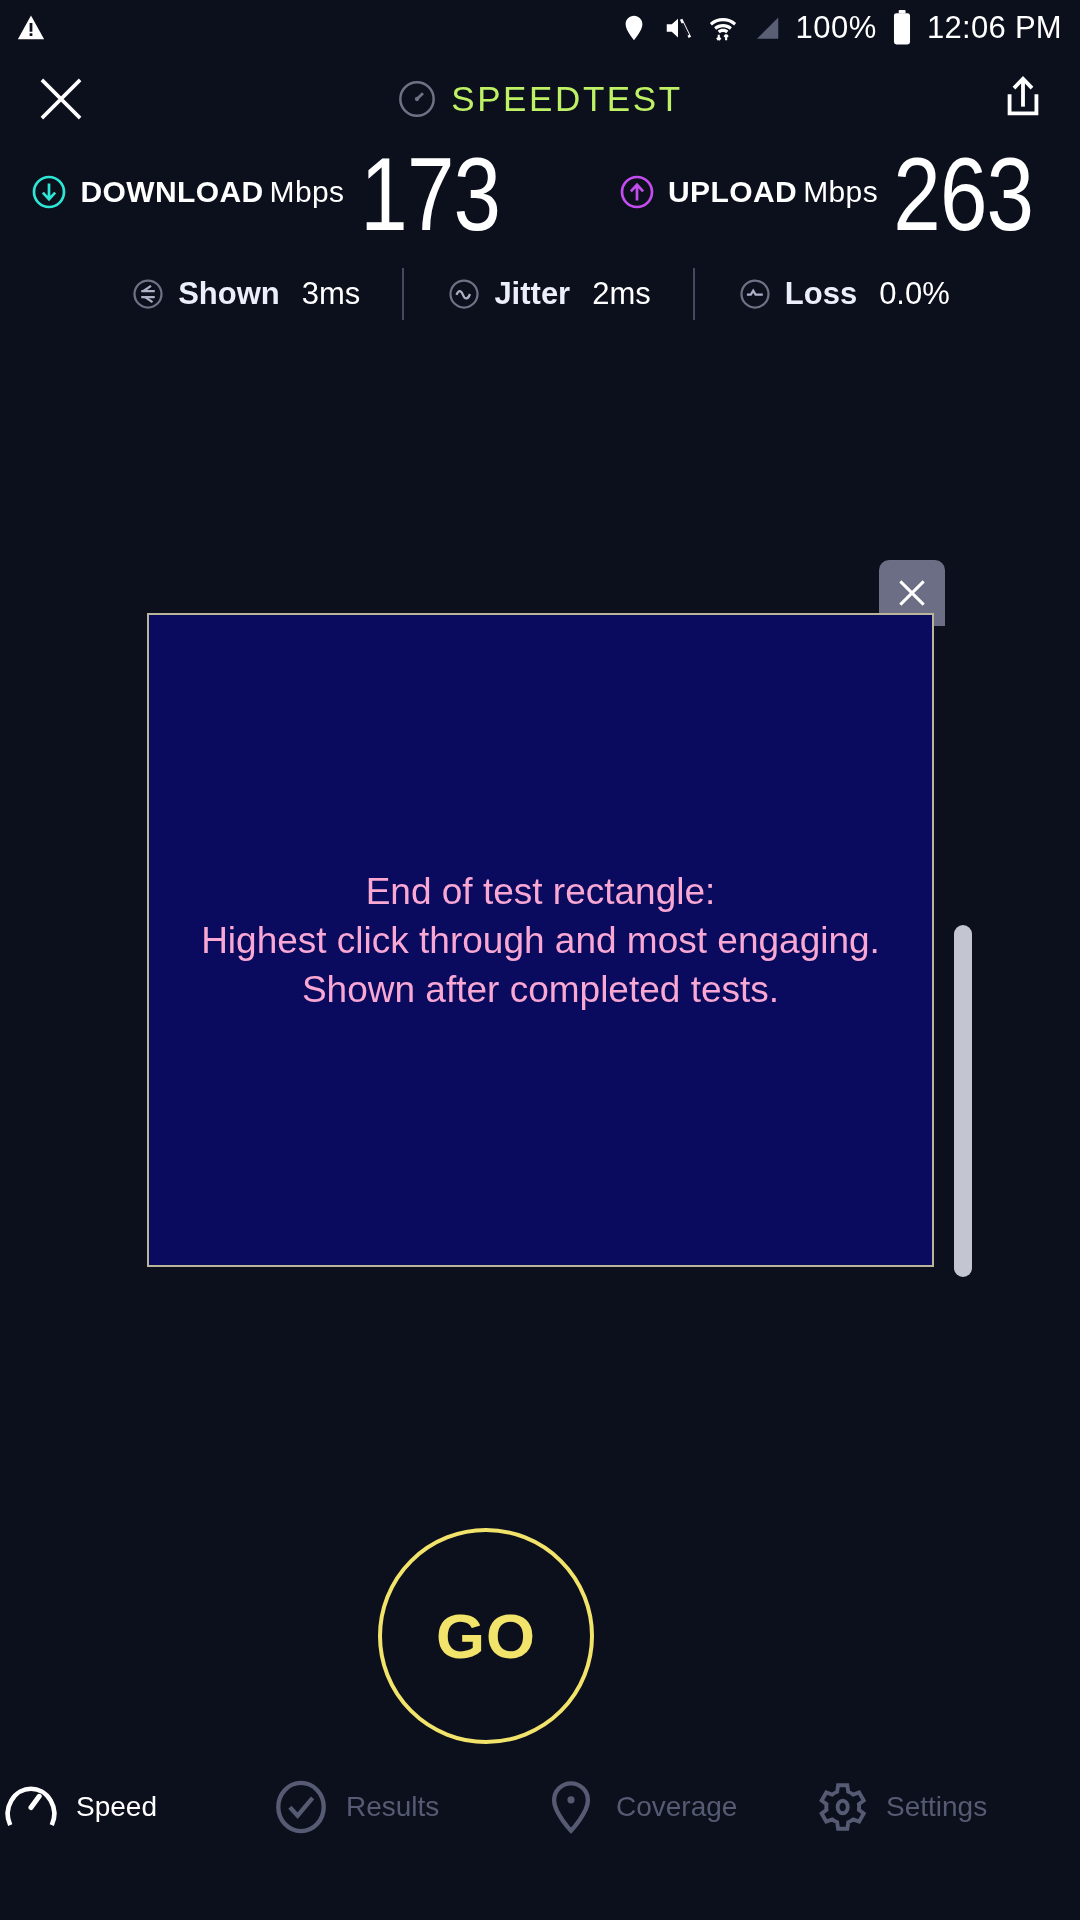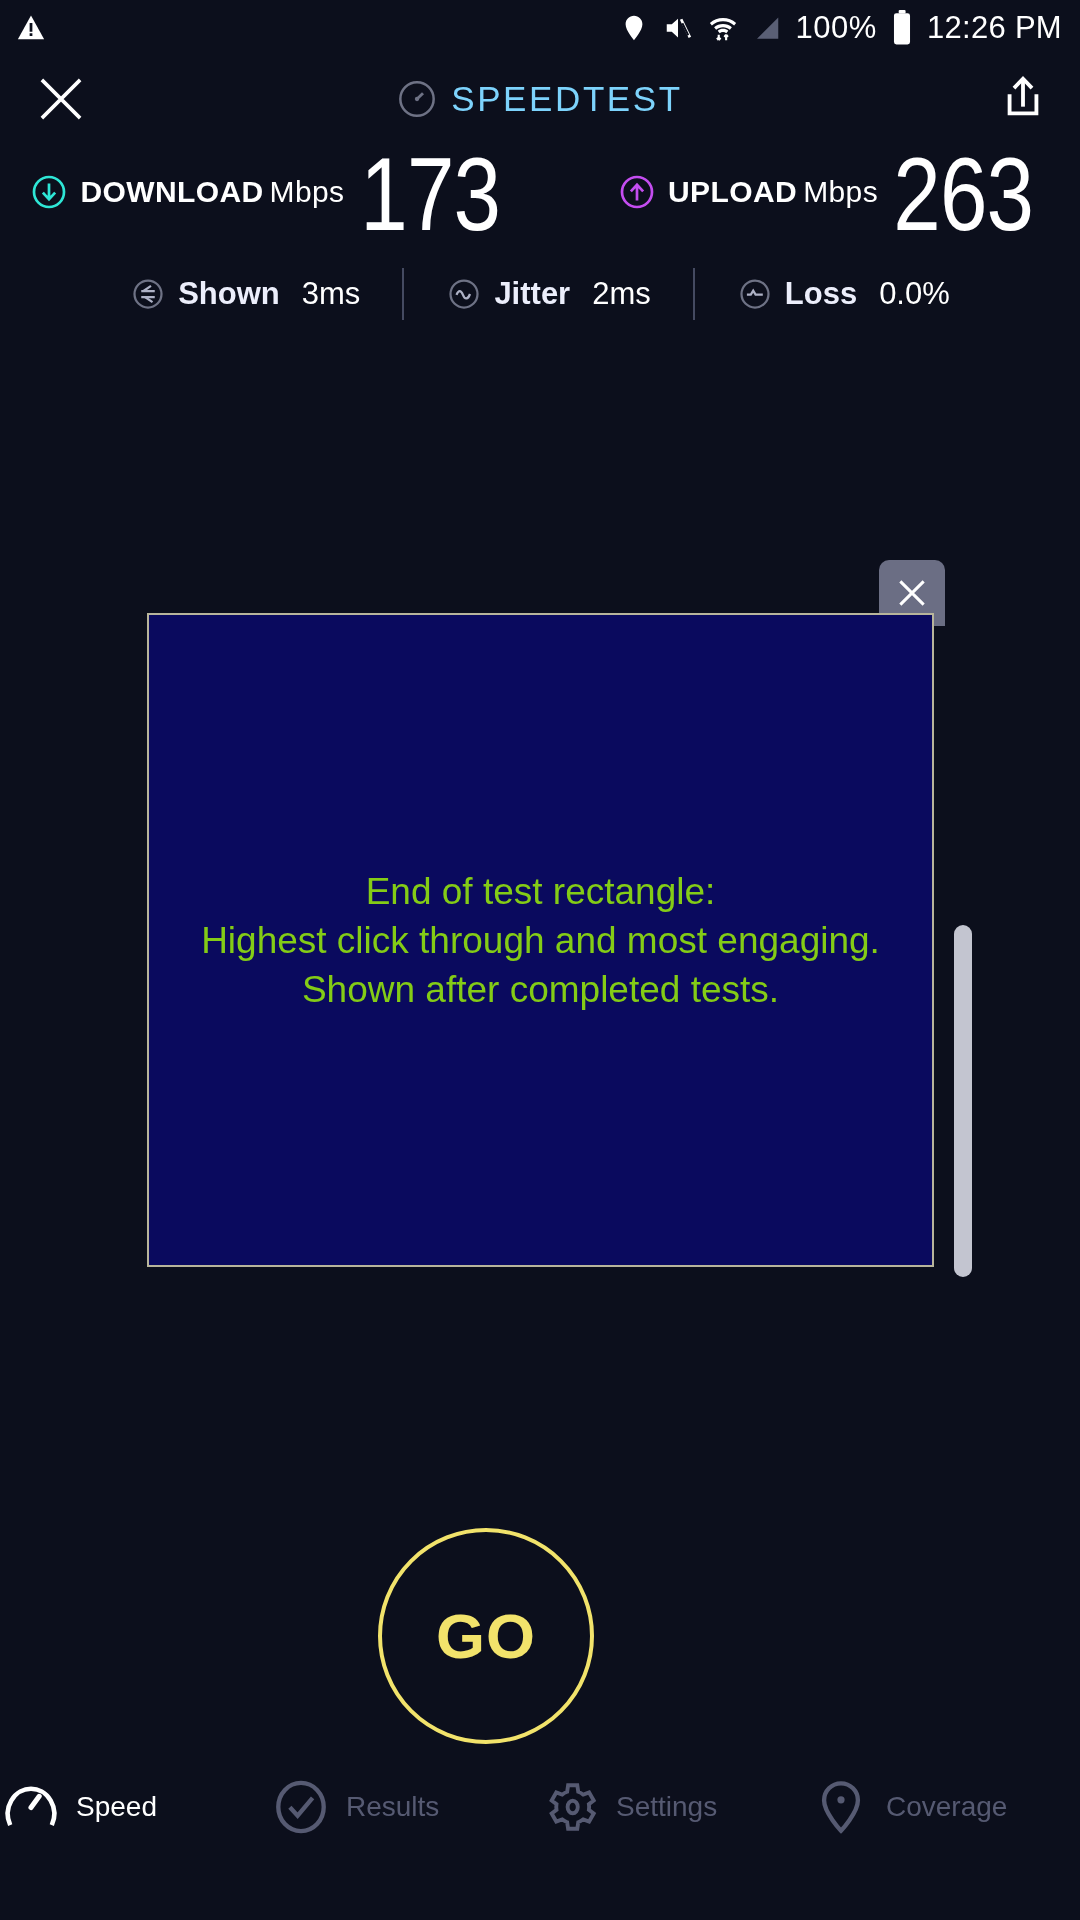--- a/index.html
+++ b/index.html
@@ -24,21 +24,21 @@
   .icn{ display:inline-flex; align-items:center; justify-content:center; }
 
   
   .header{
     position:absolute; left:0; top:56px; width:1080px; height:86px;
     display:flex; align-items:center; padding:0 34px;
   }
   .hdr-title{
     position:absolute; left:0; right:0; text-align:center;
     display:flex; align-items:flex-start; justify-content:center; gap:14px;
-    color:#7dd3fc; font-size:35px; letter-spacing:2.6px; font-weight:400;
+    color:#bef264; font-size:35px; letter-spacing:2.6px; font-weight:400;
   }
   .close-x{ position:relative; z-index:3; width:54px; height:54px; }
   .share-btn{ position:absolute; right:34px; z-index:3; width:46px; height:54px; }
 
   
   .results{ position:absolute; left:0; top:138px; width:1080px; }
   .dlul-row{ display:flex; justify-content:center; gap:104px; }
   .metric{ display:flex; flex-direction:row; align-items:center; }
   .metric-head{ display:flex; align-items:center; gap:13px; height:42px; }
   .metric-label{ color:#ffffff; font-size:30px; letter-spacing:0.4px; }
@@ -65,21 +65,21 @@
     position:absolute; left:879px; top:560px; width:66px; height:66px;
     background:#6b6e84; border-radius:10px 10px 0 0;
     display:flex; align-items:center; justify-content:center;
   }
   .ad-rect{
     position:absolute; left:147px; top:613px; width:787px; height:654px;
     background:#0a0a5e; border:2px solid #b8b59b;
     display:flex; align-items:center; justify-content:center;
   }
   .ad-text{
-    color:#84cc16; font-size:37px; line-height:49px; text-align:center;
+    color:#f9a8d4; font-size:37px; line-height:49px; text-align:center;
     font-weight:400; padding:0 14px;
   }
   .scrollbar{
     position:absolute; right:0px; top:925px; width:18px; height:352px;
     background:#c3c5d0; border-radius:9px;
   }
 
   
   .go-wrap{
     position:absolute; left:50%; top:1528px; transform:translateX(-50%);
@@ -142,21 +142,21 @@
           <path d="M21 3.5 L21 20.5 L4 20.5 Z" fill="#5a5f75"></path>
         </svg>
       </span>
       <span class="sb-batt-pct">100%</span>
       <span class="icn">
         <svg width="22" height="36" viewBox="0 0 14 26">
           <rect x="4.6" y="0" width="5" height="2.6" rx="0.8" fill="#fff"></rect>
           <rect x="1.2" y="2.4" width="11.6" height="22.6" rx="1.8" fill="#fff"></rect>
         </svg>
       </span>
-      <span class="sb-time">12:26 PM</span>
+      <span class="sb-time">12:06 PM</span>
     </div>
   </div>
 
   <div class="header">
     <div class="close-x">
       <svg width="54" height="54" viewBox="0 0 24 24">
         <path d="M3.5 3.5 L20.5 20.5 M20.5 3.5 L3.5 20.5" stroke="#ffffff" stroke-width="1.6" fill="none"></path>
       </svg>
     </div>
     <div class="hdr-title">
@@ -292,32 +292,32 @@
           <ellipse cx="12" cy="12" rx="9.4" ry="10" stroke="#565a72" stroke-width="1.8" fill="none"></ellipse>
           <path d="M7.4 12.1 L10.6 15.6 L16.8 8.2" stroke="#565a72" stroke-width="1.8" fill="none"></path>
         </svg>
       </span>
       <span class="nav-label">Results</span>
     </div>
 
     <div class="nav-item inactive">
       <span class="icn">
         <svg width="62" height="58" viewBox="0 0 24 24">
+          <path d="M12 2.2 c-3.9 0-7 3.1-7 7 0 5.2 7 12.6 7 12.6 s7-7.4 7-12.6c0-3.9-3.1-7-7-7z" stroke="#565a72" stroke-width="1.8" fill="none"></path>
+          <circle cx="12" cy="9" r="1.5" fill="#565a72"></circle>
+        </svg>
+      </span>
+      <span class="nav-label">Coverage</span>
+    </div>
+
+    <div class="nav-item inactive">
+      <span class="icn">
+        <svg width="62" height="58" viewBox="0 0 24 24">
           <path d="M19.4 13.2 a7.6 7.6 0 0 0 0-2.4 l2-1.5 -1.9-3.3 -2.4 0.9 a7.8 7.8 0 0 0 -2.1-1.2 L14.6 3 h-3.8 l-0.4 2.7 a7.8 7.8 0 0 0 -2.1 1.2 L5.9 6 4 9.3 l2 1.5 a7.6 7.6 0 0 0 0 2.4 l-2 1.5 1.9 3.3 2.4-0.9 a7.8 7.8 0 0 0 2.1 1.2 l0.4 2.7 h3.8 l0.4-2.7 a7.8 7.8 0 0 0 2.1-1.2 l2.4 0.9 1.9-3.3 z" stroke="#565a72" stroke-width="1.6" fill="none"></path>
           <ellipse cx="12.7" cy="12" rx="2.1" ry="2.6" stroke="#565a72" stroke-width="1.6" fill="none"></ellipse>
         </svg>
       </span>
       <span class="nav-label">Settings</span>
     </div>
 
-    <div class="nav-item inactive">
-      <span class="icn">
-        <svg width="62" height="58" viewBox="0 0 24 24">
-          <path d="M12 2.2 c-3.9 0-7 3.1-7 7 0 5.2 7 12.6 7 12.6 s7-7.4 7-12.6c0-3.9-3.1-7-7-7z" stroke="#565a72" stroke-width="1.8" fill="none"></path>
-          <circle cx="12" cy="9" r="1.5" fill="#565a72"></circle>
-        </svg>
-      </span>
-      <span class="nav-label">Coverage</span>
-    </div>
-
   </div>
 
 </div>
 
 </body></html>

